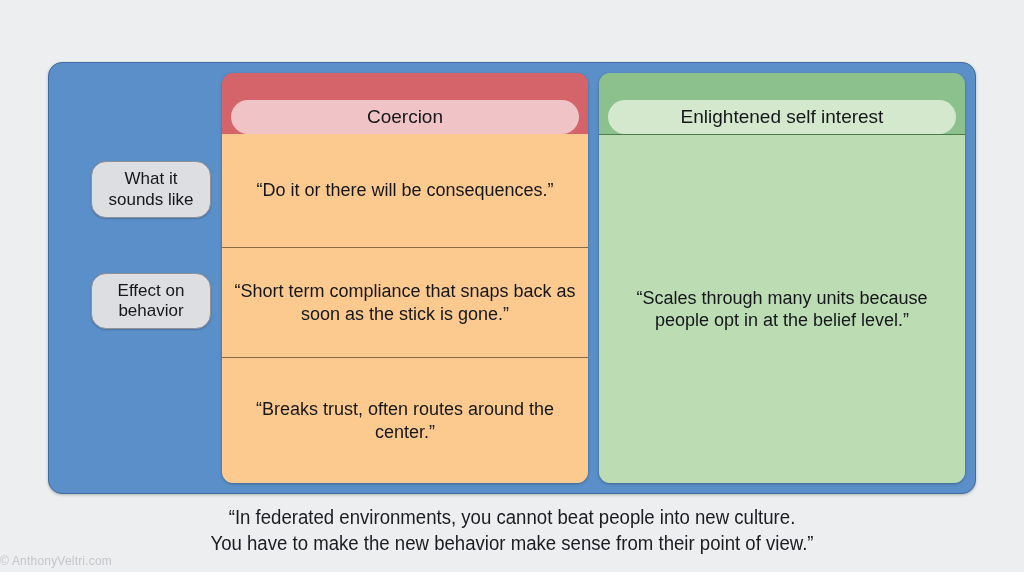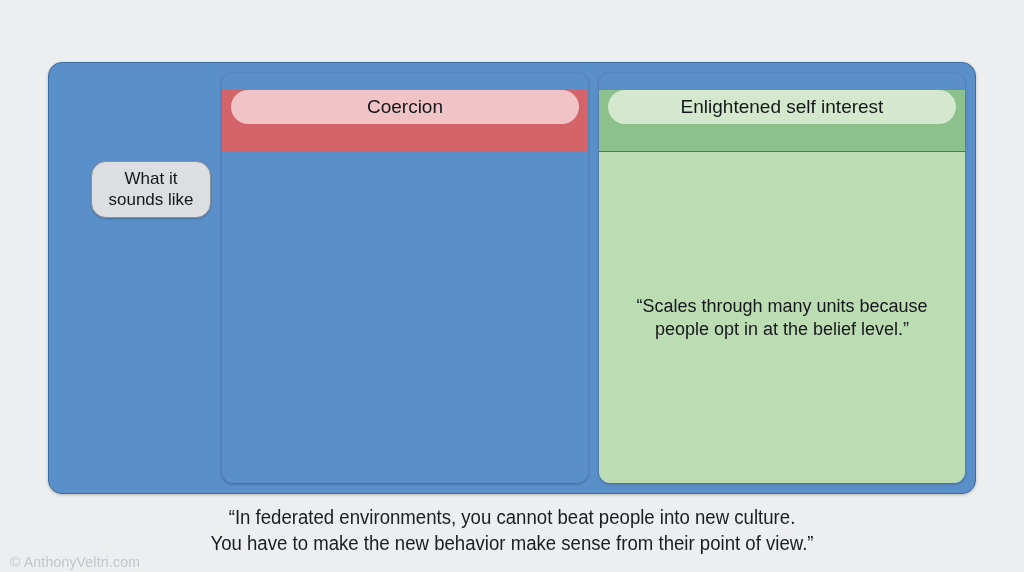--- a/index.html
+++ b/index.html
@@ -79,25 +79,24 @@
     display: flex;
     flex-direction: column;
     box-shadow: 0 1px 3px rgba(0,0,0,0.3);
     box-sizing: border-box;
   }
 
   .col-header {
     height: 61px;
     flex: 0 0 61px;
     display: flex;
-    align-items: flex-start;
+    align-items: flex-end;
     justify-content: center;
     padding: 0 9px;
     box-sizing: border-box;
-    margin-top: 17px;
   }
   .col-header-pill {
     width: 100%;
     border-radius: 22px;
     padding: 6px 8px;
     text-align: center;
     font-size: 19px;
     color: #15171a;
     box-sizing: border-box;
   }
@@ -153,43 +152,51 @@
     font-size: 20px;
     line-height: 1.32;
     color: #1b1d20;
     transform: scaleX(0.93);
   }
   #caption .cap-line { display: block; }
 
   
   #watermark {
     position: absolute;
-    left: 10px;
+    left: 0;
     top: 554px;
-    font-size: 14px;
+    font-size: 12px;
     color: #c3c6ca;
     letter-spacing: 0.2px;
   }
 </style>
 </head>
 <body>
 
 <div id="matrix-panel">
 
   <div id="row-label-rail">
     <div class="row-label-slot r0">
       <div class="row-label-pill">What it<br>sounds like</div>
     </div>
+    <div class="row-label-slot r1">
+      <div class="row-label-pill">Effect on<br>behavior</div>
+    </div>
   </div>
 
   <div id="columns">
 
     <div class="column col-coercion">
       <div class="col-header">
         <div class="col-header-pill">Coercion</div>
+      </div>
+      <div class="col-body">
+        <div class="cell c0">“Do it or there will be consequences.”</div>
+        <div class="cell c1">“Short term compliance that snaps back as soon as the stick is gone.”</div>
+        <div class="cell c2">“Breaks trust, often routes around the center.”</div>
       </div>
     </div>
 
 
     <div class="column col-enlightened">
       <div class="col-header">
         <div class="col-header-pill">Enlightened self interest</div>
       </div>
       <div class="col-body">
         <div class="cell c2">“Scales through many units because people opt in at the belief level.”</div>

